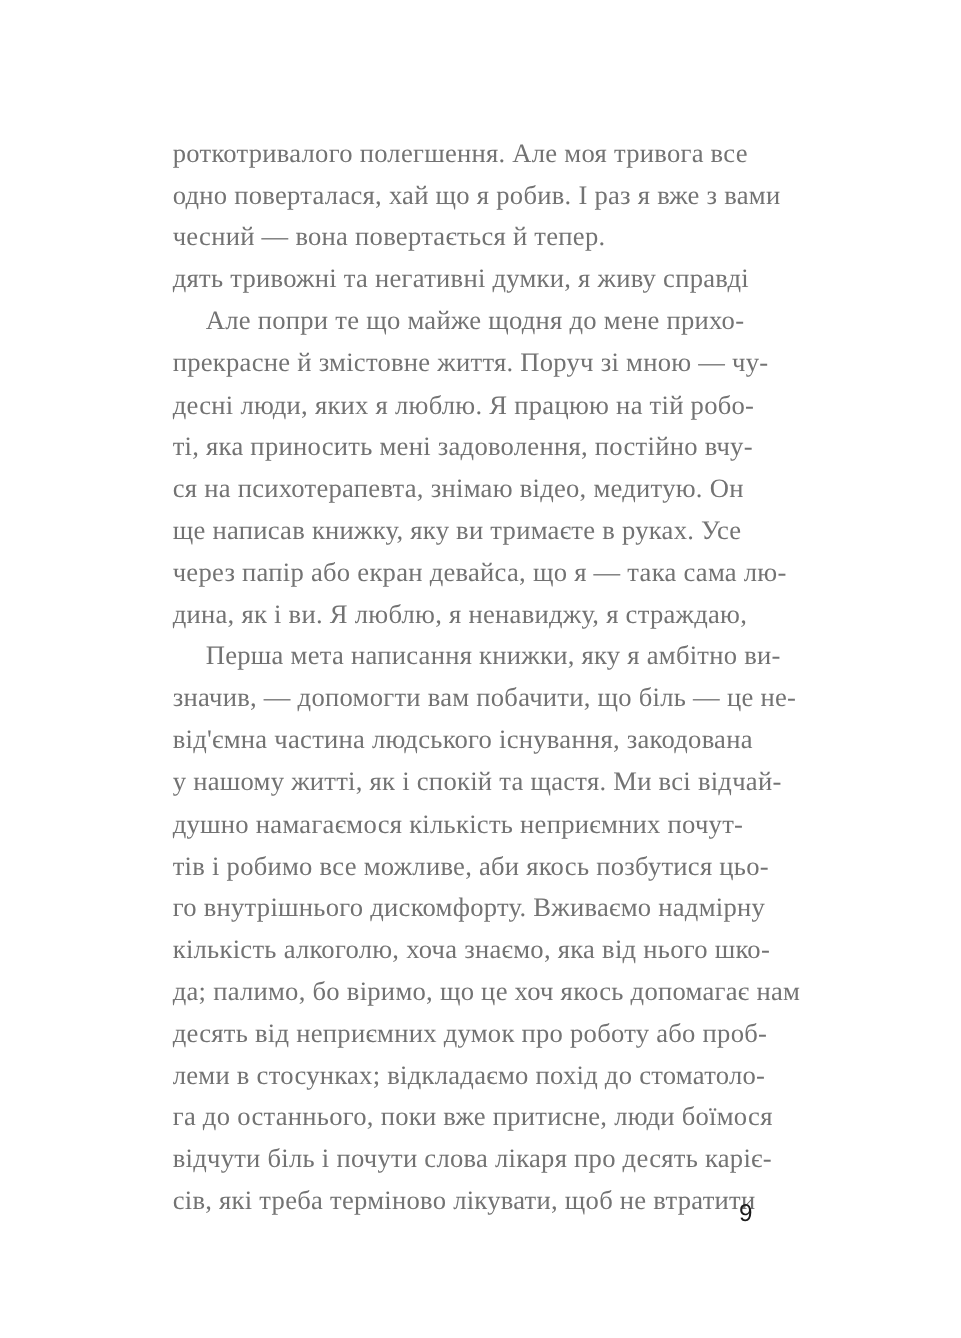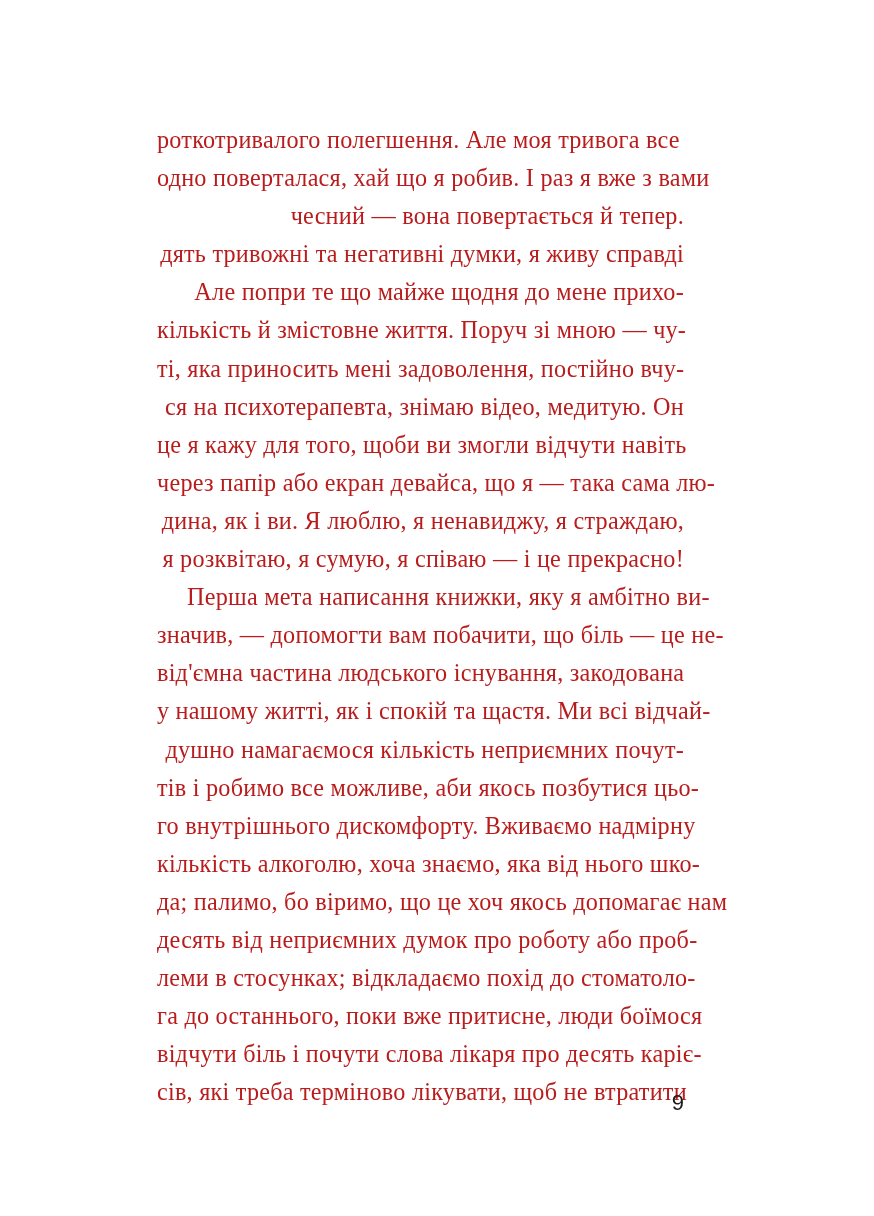--- a/index.html
+++ b/index.html
@@ -32,29 +32,28 @@
     left: 157px;
     top: 121px;
     width: 527px;
   }
 
   .para {
     margin: 0;
     font-size: 24.2px;
     line-height: 38.1px;
     letter-spacing: 0.01em;
-    color: #b91c1c;
+    color: #737373;
     text-align: left;
   }
 
   
   .line {
     display: block;
     white-space: pre;
-    text-align: right;
   }
 
   .line-just {
     display: flex;
     justify-content: space-between;
     white-space: pre;
   }
   .line-just > span {
     white-space: pre;
   }
@@ -89,27 +88,27 @@
       </span>
       <span class="line-just">
         <span>одно поверталася, хай що я робив. І раз я вже з вами</span>
       </span>
       <span class="line">чесний — вона повертається й тепер.</span>
     </p>
 
     <p class="para">
       <span class="line">дять тривожні та негативні думки, я живу справді</span>
       <span class="line"><span class="indent"></span><span>Але попри те що майже щодня до мене прихо-</span></span>
-      <span class="line">кількість й змістовне життя. Поруч зі мною — чу-</span>
+      <span class="line">прекрасне й змістовне життя. Поруч зі мною — чу-</span>
+      <span class="line">десні люди, яких я люблю. Я працюю на тій робо-</span>
       <span class="line">ті, яка приносить мені задоволення, постійно вчу-</span>
       <span class="line">ся на психотерапевта, знімаю відео, медитую. Он</span>
-      <span class="line">це я кажу для того, щоби ви змогли відчути навіть</span>
+      <span class="line">ще написав книжку, яку ви тримаєте в руках. Усе</span>
       <span class="line">через папір або екран девайса, що я — така сама лю-</span>
       <span class="line">дина, як і ви. Я люблю, я ненавиджу, я страждаю,</span>
-      <span class="line">я розквітаю, я сумую, я співаю — і це прекрасно!</span>
     </p>
 
     <p class="para">
       <span class="line"><span class="indent"></span><span>Перша мета написання книжки, яку я амбітно ви-</span></span>
       <span class="line">значив, — допомогти вам побачити, що біль — це не-</span>
       <span class="line">від'ємна частина людського існування, закодована</span>
       <span class="line">у нашому житті, як і спокій та щастя. Ми всі відчай-</span>
       <span class="line">душно намагаємося кількість неприємних почут-</span>
       <span class="line">тів і робимо все можливе, аби якось позбутися цьо-</span>
       <span class="line">го внутрішнього дискомфорту. Вживаємо надмірну</span>

